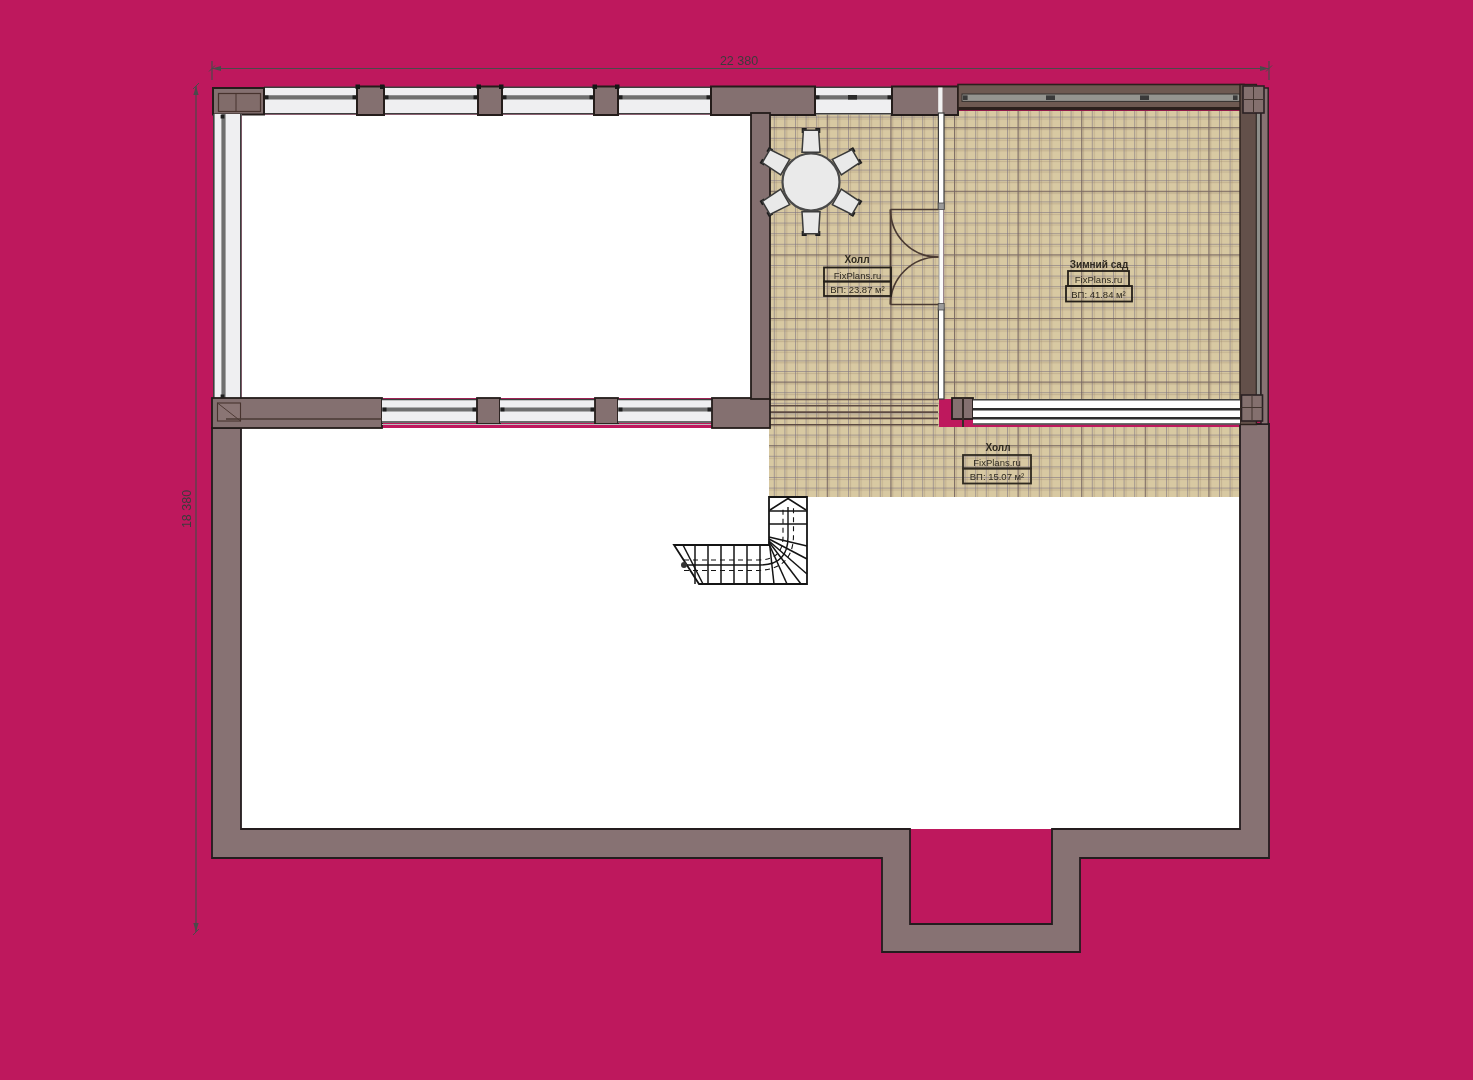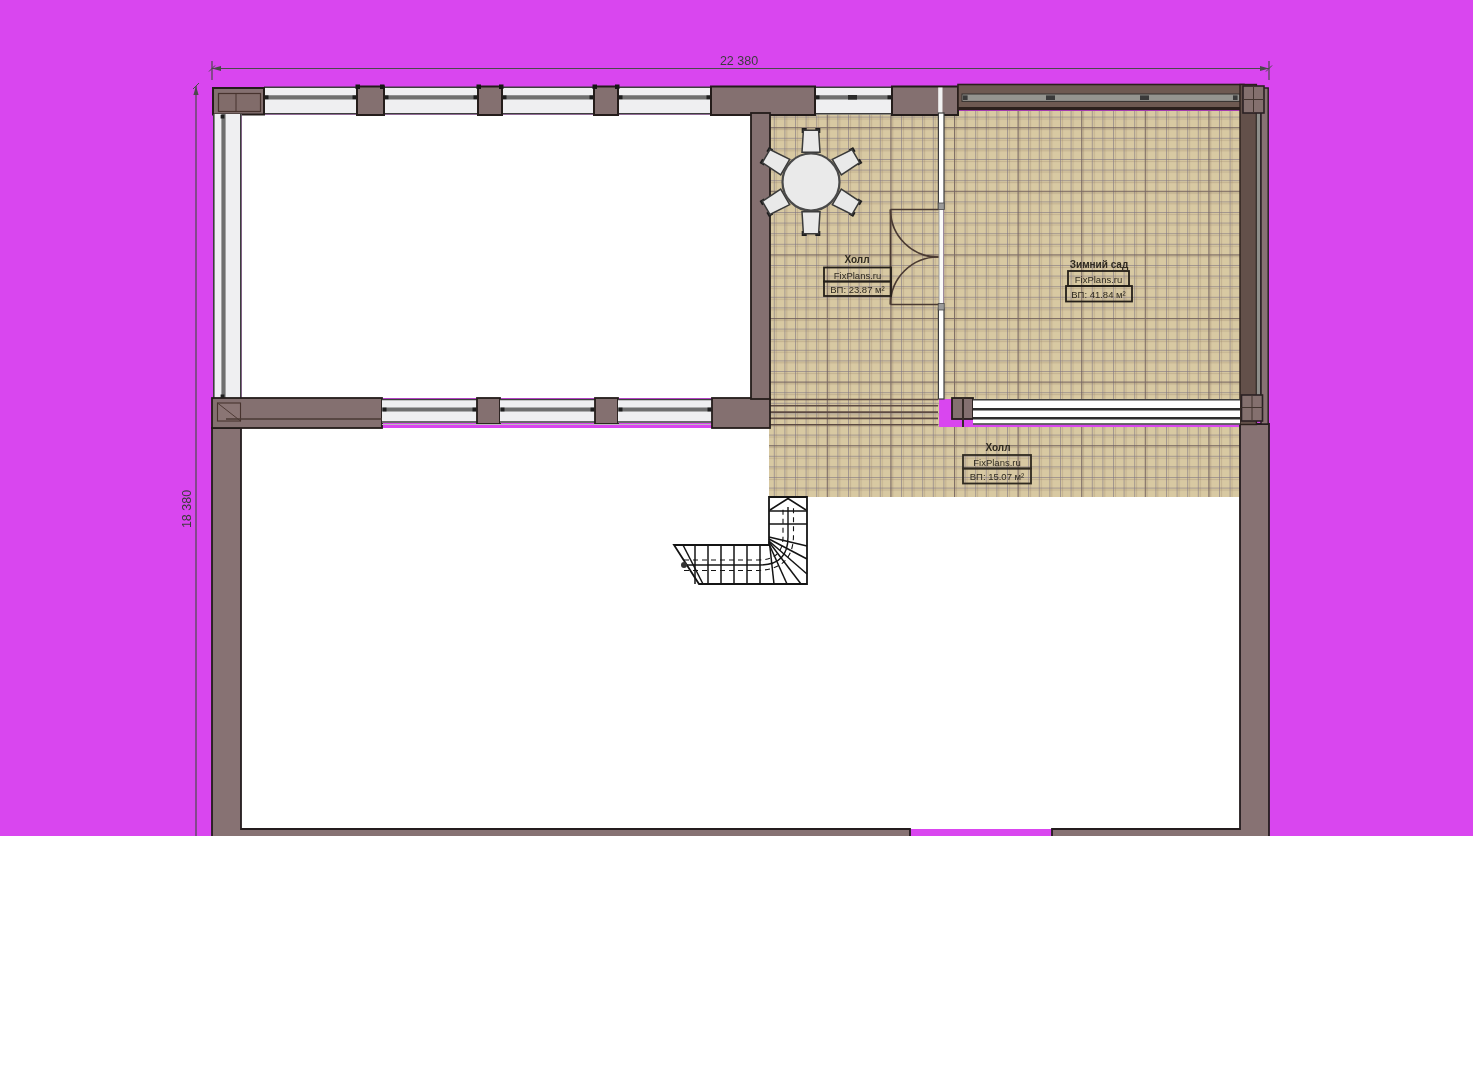--- a/index.html
+++ b/index.html
@@ -1,16 +1,16 @@
 <!DOCTYPE html>
 <html><head>
 <meta charset="utf-8">
 <style>
   html,body{margin:0;padding:0;background:#ffffff;}
-  .page{width:1473px;height:836px;position:relative;background:#d946ef;overflow:hidden;}
+  .page{width:1473px;height:1080px;position:relative;background:#be185d;overflow:hidden;}
   svg{display:block;}
   text{font-family:"Liberation Sans", sans-serif;}
 </style>
 </head>
 <body>
 <div class="page">
 <svg width="1473" height="1080" viewBox="0 0 1473 1080">
 <defs>
   <pattern id="tile" width="10.6" height="10.6" patternUnits="userSpaceOnUse">
     <rect width="10.6" height="10.6" fill="#d8c9a2"></rect>

